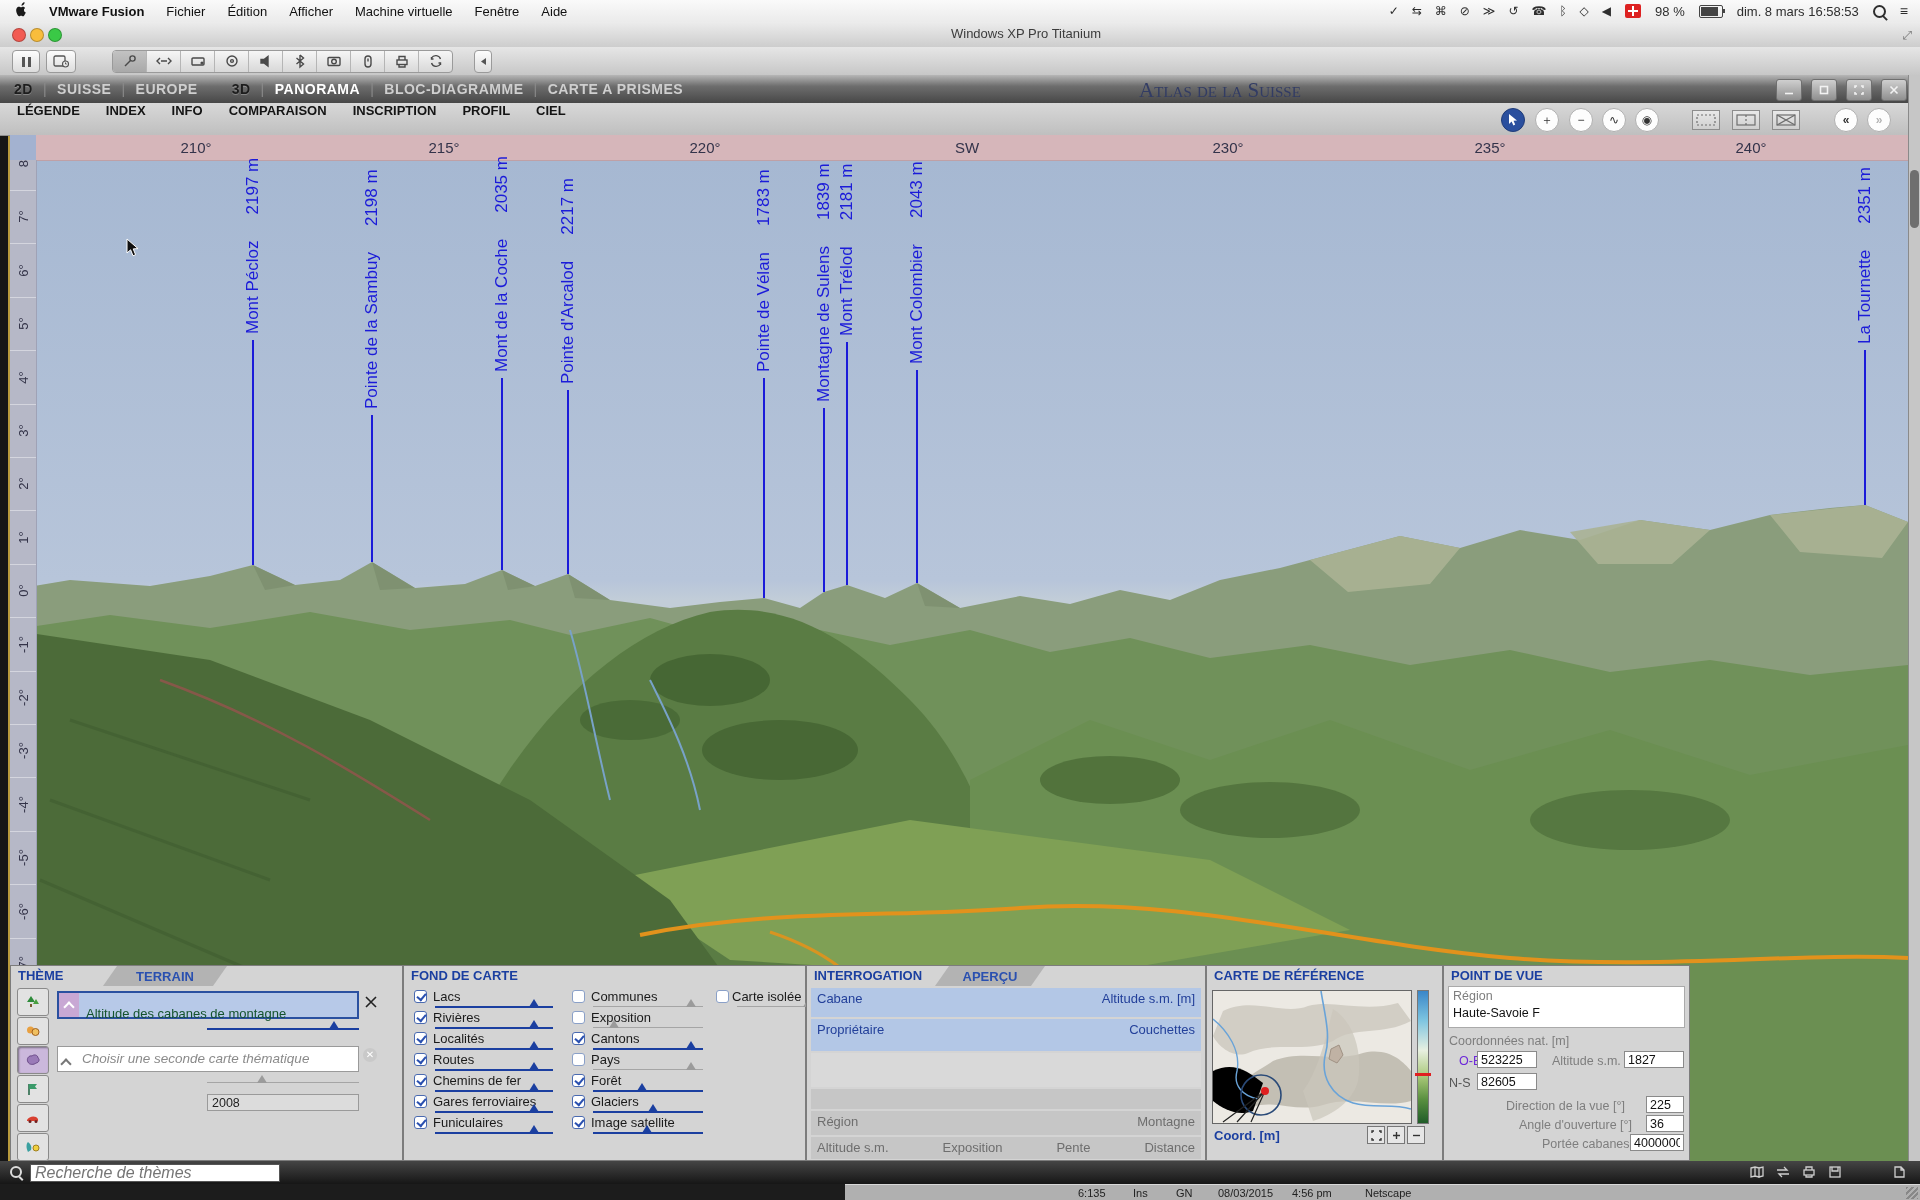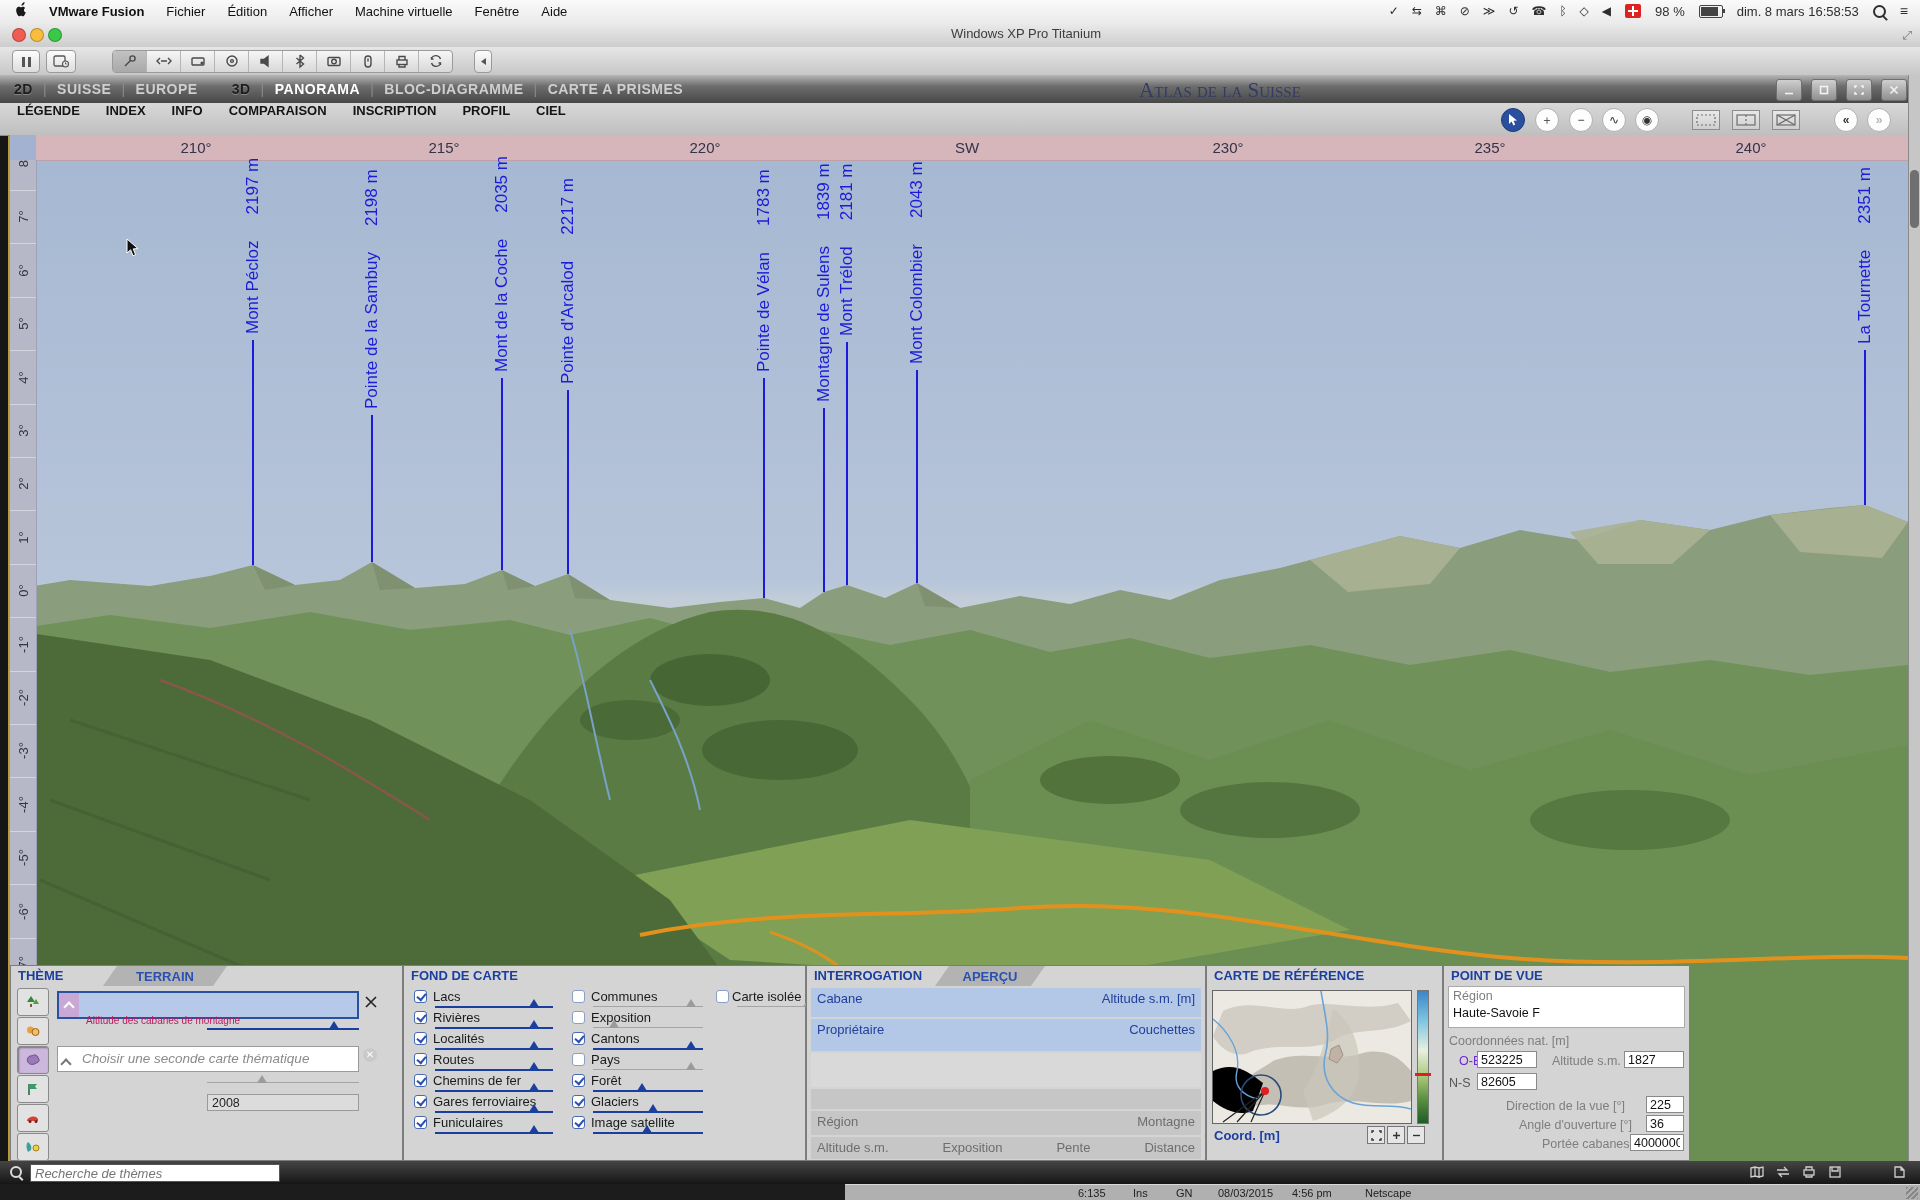--- a/index.html
+++ b/index.html
@@ -108,21 +108,21 @@
            display:flex;align-items:center;justify-content:center}
   .ref-btn svg{stroke:#333;stroke-width:1.4;fill:none}
   
   .vp-label{position:absolute;font-size:12.5px;color:#7e7e7e}
   .vp-value{position:absolute;font-size:12.5px;color:#111}
   .vp-input{position:absolute;height:17px;background:#fff;border:1px solid #8a8a8a;font-size:12.5px;
             font-family:"Liberation Sans",sans-serif;padding:0 3px;box-sizing:border-box;color:#111}
   
   #darkbar{left:0;top:1161px;width:1920px;height:23px;background:linear-gradient(#454545,#161616)}
   #searchinput{position:absolute;left:30px;top:3px;width:240px;height:16px;border:1px solid #555;
-               font-size:13px;font-style:italic;color:#666;padding:0 4px;font-family:"Liberation Sans",sans-serif}
+               font-size:16px;font-style:italic;color:#666;padding:0 4px;font-family:"Liberation Sans",sans-serif}
   .dmag{position:absolute;left:10px;top:5px;width:8px;height:8px;border:2px solid #ddd;border-radius:50%}
   .dmag i{position:absolute;width:2px;height:5px;background:#ddd;left:8px;top:8px;transform:rotate(-45deg)}
   .dbicon{position:absolute;top:3px;width:18px;height:16px;display:flex;align-items:center;justify-content:center}
   .dbicon svg{stroke:#cfcfcf;fill:none;stroke-width:1.3}
   #sliver{left:0;top:1184px;width:1920px;height:16px;background:#1c1c1c}
   #sliverbar{position:absolute;left:845px;top:0;width:1075px;height:16px;background:#b0b0b0;border-top:1px solid #d8d8d8}
   .slitem{position:absolute;top:2px;font-size:11px;color:#222}
   #grip{position:absolute;right:2px;top:2px;width:12px;height:12px;
         background:repeating-linear-gradient(135deg,#888 0 2px,transparent 2px 4px)}
   #cursor{left:126px;top:238px;z-index:60}
@@ -516,21 +516,21 @@
         <svg width="16" height="14" viewBox="0 0 16 14">
           <path d="M3 2 C6 4 7 7 6 10 L3 12 C1 8 1 4 3 2 Z" fill="#3aa0a0"></path>
           <circle cx="11" cy="8" r="3" fill="#f0d040" stroke="#a08020"></circle>
         </svg>
       </div>
     </div>
   <div style="position:absolute;left:46px;top:25px;width:302px;height:28px;background:#b7c9e8;border:2px solid #2a50a0;box-sizing:border-box">
     <span style="position:absolute;left:0;top:0;bottom:0;width:20px;background:#c8a8d4;display:flex;align-items:center;justify-content:center">
         <i class="chev" style="margin-top:3px"></i>
       </span>
-    <span style="position:absolute;left:27px;top:22px;font-size:10px;color:#be185d">Altitude des cabanes de montagne</span>
+    <span style="position:absolute;left:27px;top:13px;font-size:13px;color:#14532d">Altitude des cabanes de montagne</span>
   </div>
   <span style="position:absolute;left:354px;top:28px"><svg width="12" height="12">
         <path d="M1 1l10 10M11 1L1 11" stroke="#222" stroke-width="1.6"></path>
       </svg></span>
   <div style="position:absolute;left:196px;top:62px;width:152px">
     <div class="sline" style="left:0;top:0;width:152px"></div>
       <div class="tri" style="left:122px"></div>
   </div>
   <div style="position:absolute;left:46px;top:80px;width:302px;height:26px;background:#fff;border:1px solid #9a9a9a;box-sizing:border-box">
     <span style="position:absolute;left:4px;top:7px"><i class="chev" style="border-color:#777;margin-top:2px"></i></span>

